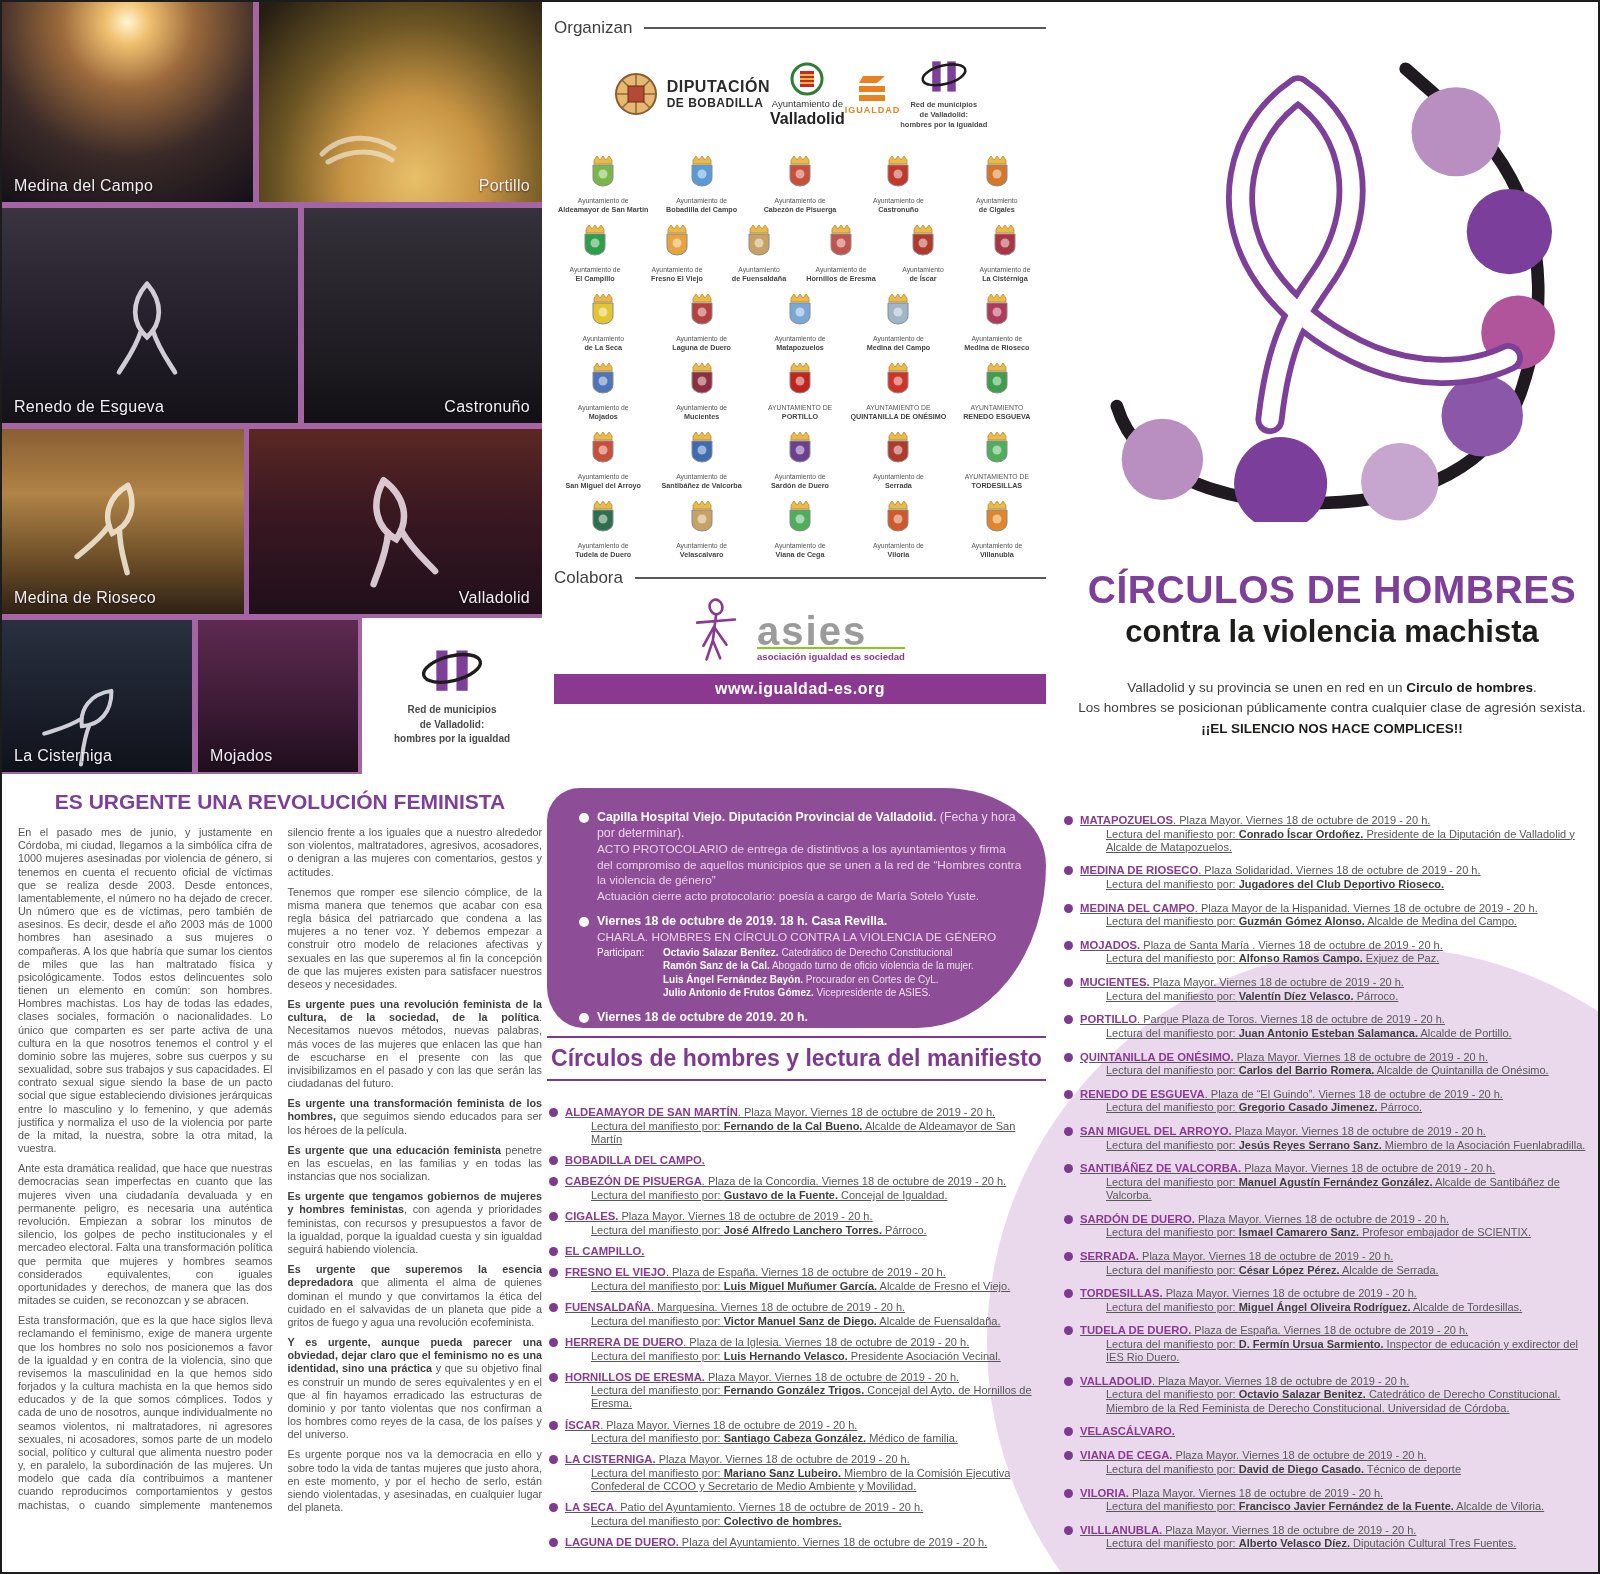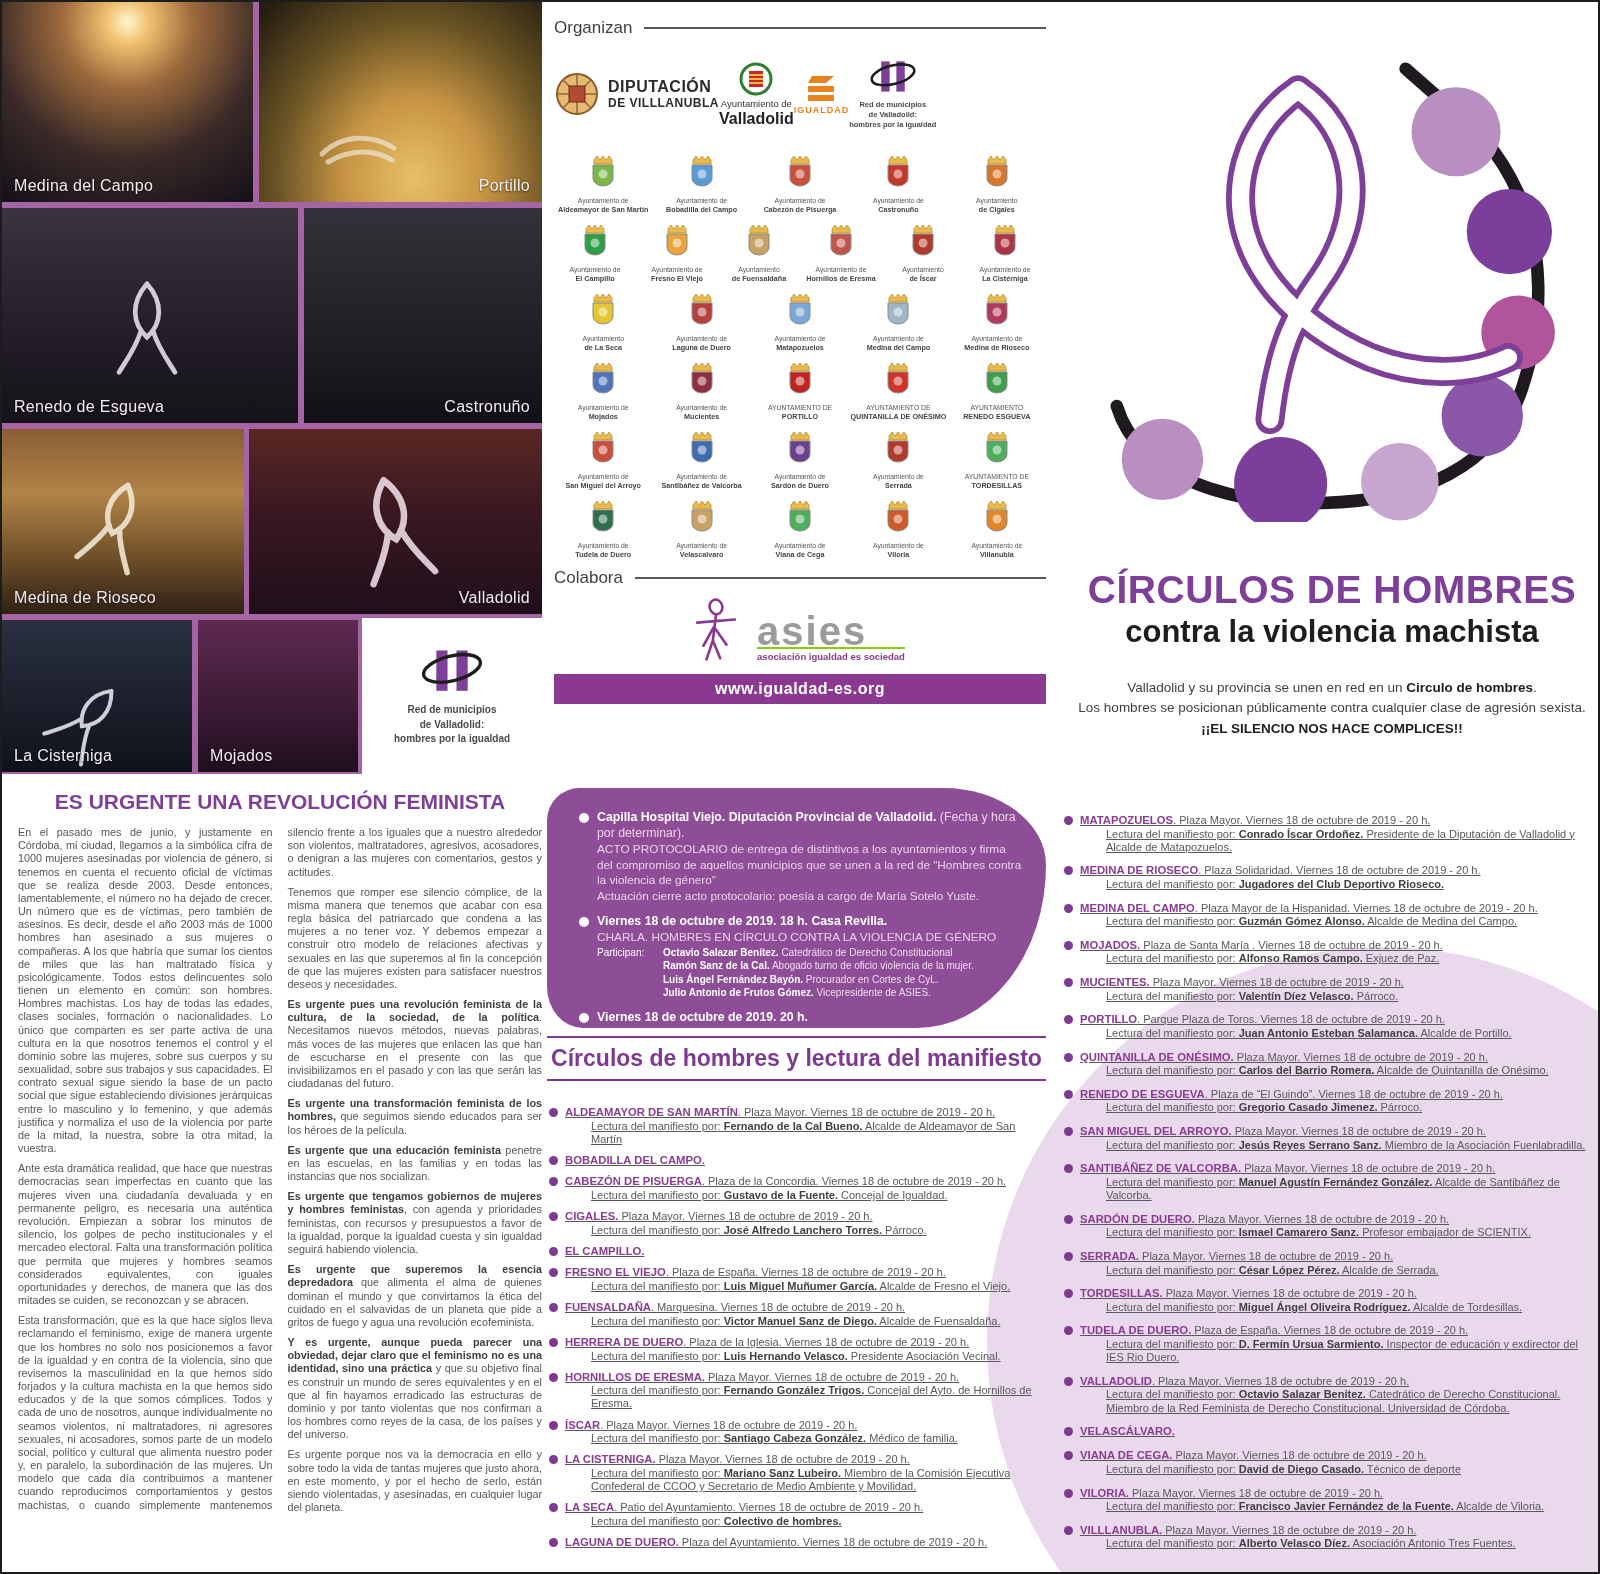--- a/index.html
+++ b/index.html
@@ -29,21 +29,21 @@
        background:linear-gradient(180deg,#5e2a50 0%,#3a1a34 60%,#1f0e1c 100%);}
   .netcell{position:absolute;left:360px;top:616px;width:180px;height:156px;background:#fff;
            display:flex;flex-direction:column;align-items:center;justify-content:center;gap:2px;}
   .netcell .cap{font-size:10px;font-weight:700;color:#4a4a4c;line-height:1.25;text-align:center;}
   .rib{position:absolute;opacity:.88;}
   
   .org{position:absolute;left:552px;top:16px;width:492px;}
   .hdr{display:flex;align-items:center;gap:12px;margin-bottom:8px;}
   .hdr .t{font-size:17px;color:#3f3f41;}
   .hdr .ln{flex:1;height:2px;background:#58585a;}
-  .bigrow{display:flex;align-items:center;justify-content:flex-start;margin:10px 0 14px 0;height:92px;}
+  .bigrow{display:flex;align-items:center;justify-content:center;margin:10px 0 14px 0;height:92px;}
   .dip{display:flex;align-items:center;gap:8px;}
   .dip .t1{font-size:16px;font-weight:800;color:#2b2b2b;letter-spacing:.5px;}
   .dip .t2{font-size:12px;font-weight:800;color:#2b2b2b;letter-spacing:.5px;}
   .vall,.igd{display:flex;flex-direction:column;align-items:center;gap:1px;}
   .vall .t1{font-size:9.5px;color:#333;}
   .vall .t2{font-size:16px;font-weight:600;color:#222;}
   .igd .t1{font-size:9px;font-weight:800;color:#e8821e;letter-spacing:1px;}
   .net{display:flex;flex-direction:column;align-items:center;}
   .net .cap{font-size:7.5px;font-weight:700;color:#4a4a4c;line-height:1.3;text-align:center;}
   .orow{display:flex;justify-content:space-between;margin-bottom:9px;}
@@ -166,21 +166,21 @@
       <div class="dip">
         <svg width="46" height="46" viewBox="0 0 46 46">
           <circle cx="23" cy="23" r="20" fill="#e7b871" stroke="#8a5a2a" stroke-width="2"></circle>
           <g stroke="#8a6a3a" stroke-width="1.5">
               <path d="M23 3 V43 M3 23 H43 M9 9 L37 37 M37 9 L9 37"></path>
             </g>
           <rect x="15" y="15" width="16" height="16" fill="#b24a35" stroke="#6d2c1d"></rect>
         </svg>
         <div>
             <div class="t1">DIPUTACIÓN</div>
-             <div class="t2">DE VILLLANUBLA</div>
+             <div class="t2">DE BOBADILLA</div>
           </div>
       </div>
       <div class="vall">
         <svg width="36" height="36" viewBox="0 0 36 36">
           <circle cx="18" cy="18" r="15" fill="#fff" stroke="#2e7d32" stroke-width="3"></circle>
           <rect x="11" y="10" width="14" height="16" fill="#c62828"></rect>
             <path d="M11 14 h14 M11 18 h14 M11 22 h14" stroke="#e9b949" stroke-width="2"></path>
         </svg>
         <span class="t1">Ayuntamiento de</span>
         <span class="t2">Valladolid</span>
@@ -611,16 +611,16 @@
       <div class="ent"><span><span class="nm">SAN MIGUEL DEL ARROYO.</span><span> Plaza Mayor. Viernes 18 de octubre de 2019 - 20 h.</span></span><span class="l2"><span>Lectura del manifiesto por: </span><b>Jesús Reyes Serrano Sanz.</b><span> Miembro de la Asociación Fuenlabradilla.</span></span></div>
       <div class="ent"><span><span class="nm">SANTIBÁÑEZ DE VALCORBA.</span><span> Plaza Mayor. Viernes 18 de octubre de 2019 - 20 h.</span></span><span class="l2"><span>Lectura del manifiesto por: </span><b>Manuel Agustín Fernández González.</b><span> Alcalde de Santibáñez de Valcorba.</span></span></div>
       <div class="ent"><span><span class="nm">SARDÓN DE DUERO.</span><span> Plaza Mayor. Viernes 18 de octubre de 2019 - 20 h.</span></span><span class="l2"><span>Lectura del manifiesto por: </span><b>Ismael Camarero Sanz.</b><span> Profesor embajador de SCIENTIX.</span></span></div>
       <div class="ent"><span><span class="nm">SERRADA.</span><span> Plaza Mayor. Viernes 18 de octubre de 2019 - 20 h.</span></span><span class="l2"><span>Lectura del manifiesto por: </span><b>César López Pérez.</b><span> Alcalde de Serrada.</span></span></div>
       <div class="ent"><span><span class="nm">TORDESILLAS.</span><span> Plaza Mayor. Viernes 18 de octubre de 2019 - 20 h.</span></span><span class="l2"><span>Lectura del manifiesto por: </span><b>Miguel Ángel Oliveira Rodríguez.</b><span> Alcalde de Tordesillas.</span></span></div>
       <div class="ent"><span><span class="nm">TUDELA DE DUERO.</span><span> Plaza de España. Viernes 18 de octubre de 2019 - 20 h.</span></span><span class="l2"><span>Lectura del manifiesto por: </span><b>D. Fermín Ursua Sarmiento.</b><span> Inspector de educación y exdirector del IES Rio Duero.</span></span></div>
       <div class="ent"><span><span class="nm">VALLADOLID</span><span>. Plaza Mayor. Viernes 18 de octubre de 2019 - 20 h.</span></span><span class="l2"><span>Lectura del manifiesto por: </span><b>Octavio Salazar Benitez.</b><span> Catedrático de Derecho Constitucional. Miembro de la Red Feminista de Derecho Constitucional. Universidad de Córdoba.</span></span></div>
       <div class="ent"><span><span class="nm">VELASCÁLVARO.</span></span></div>
       <div class="ent"><span><span class="nm">VIANA DE CEGA.</span><span> Plaza Mayor. Viernes 18 de octubre de 2019 - 20 h.</span></span><span class="l2"><span>Lectura del manifiesto por: </span><b>David de Diego Casado.</b><span> Técnico de deporte</span></span></div>
       <div class="ent"><span><span class="nm">VILORIA.</span><span> Plaza Mayor. Viernes 18 de octubre de 2019 - 20 h.</span></span><span class="l2"><span>Lectura del manifiesto por: </span><b>Francisco Javier Fernández de la Fuente.</b><span> Alcalde de Viloria.</span></span></div>
-      <div class="ent"><span><span class="nm">VILLLANUBLA.</span><span> Plaza Mayor. Viernes 18 de octubre de 2019 - 20 h.</span></span><span class="l2"><span>Lectura del manifiesto por: </span><b>Alberto Velasco Díez.</b><span> Asociación Antonio Tres Fuentes.</span></span></div>
+      <div class="ent"><span><span class="nm">VILLLANUBLA.</span><span> Plaza Mayor. Viernes 18 de octubre de 2019 - 20 h.</span></span><span class="l2"><span>Lectura del manifiesto por: </span><b>Alberto Velasco Díez.</b><span> Diputación Cultural Tres Fuentes.</span></span></div>
     </div>
 
 </div>
 
 </body></html>

